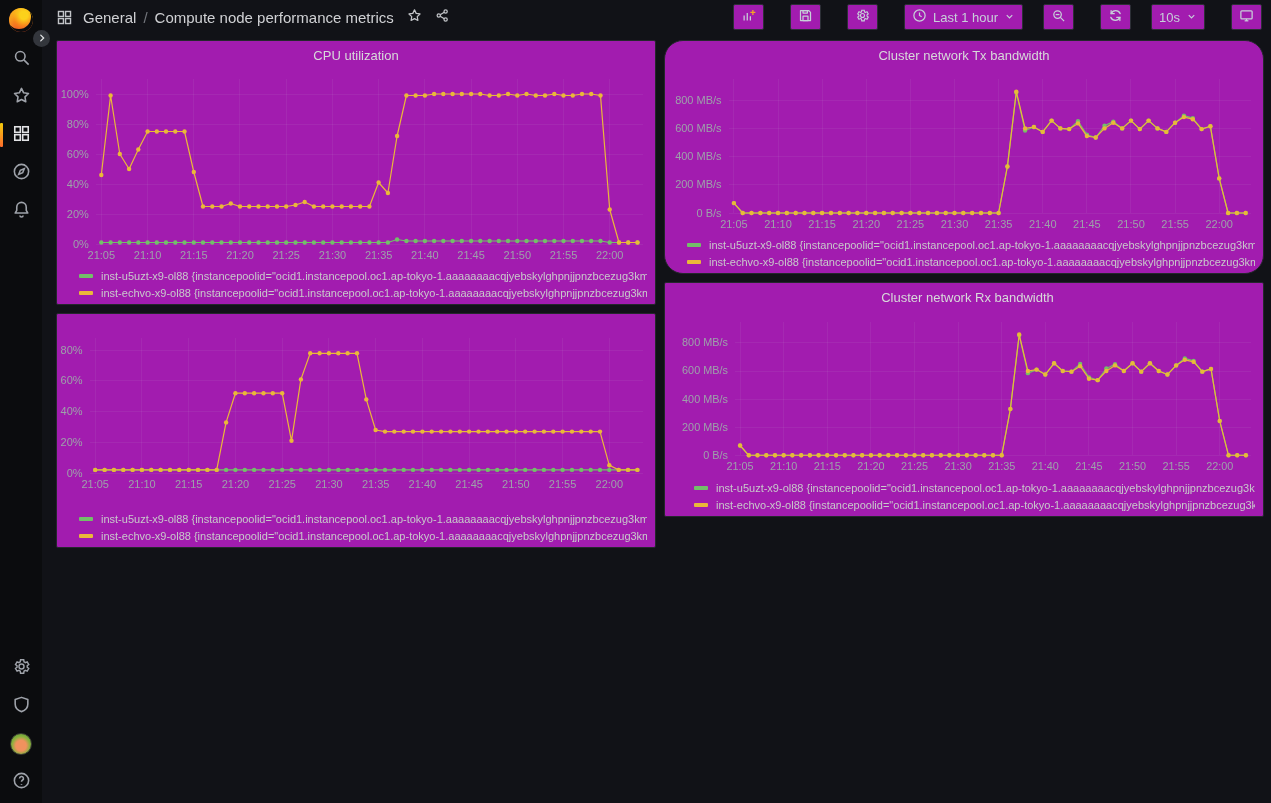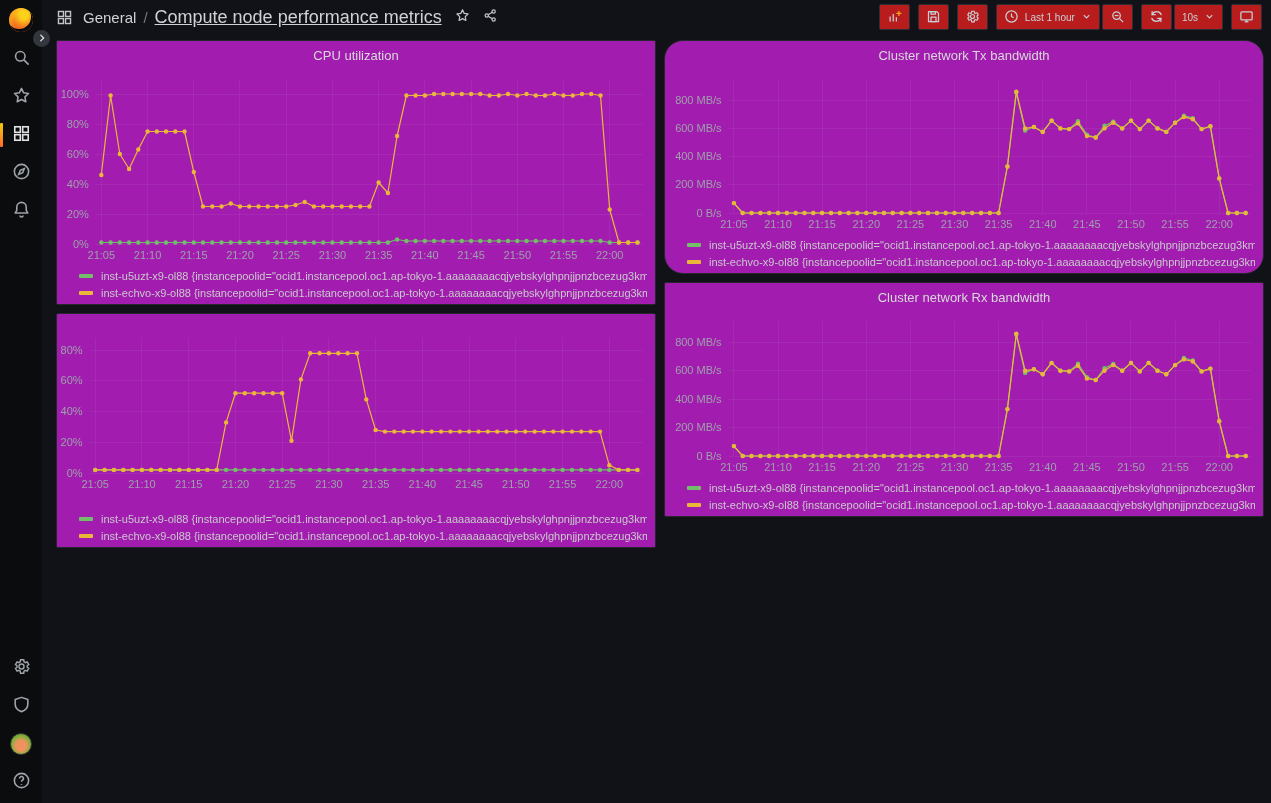--- a/index.html
+++ b/index.html
@@ -32,41 +32,41 @@
     border:1px solid #3a3d33; }
 
   
   .main { position:absolute; left:42px; top:0; width:1229px; height:803px; }
   .topbar { height:34px; display:flex; align-items:center; padding:0 9px 0 14px;justify-content:space-between; }
   .crumbs { display:flex; align-items:center; color:#d0d1d4; }
   .crumb-apps { color:#c2c4c8; display:flex; margin-right:10px; }
   .crumb-apps svg { width:17px; height:17px; }
   .crumb-section { font-size:15px; color:#d0d1d4; cursor:pointer; }
   .crumb-sep { font-size:15px; color:#74777d; margin:0 7px; }
-  .crumb-title { font-size:18px; color:#d0d1d4; cursor:pointer;text-decoration:underline; }
+  .crumb-title { font-size:15px; color:#d0d1d4; cursor:pointer; }
   .crumb-action { display:flex; align-items:center; margin-left:13px; color:#c2c4c8; cursor:pointer;
     background:none; border:none; padding:0; }
   .crumb-action svg { width:15px; height:15px; }
   .tools { margin-left:auto; display:flex; align-items:center; gap:8px; }
   .tgroup { display:flex; align-items:stretch; gap:2px; }
   .tbtn { height:26px; min-width:28px; display:flex; align-items:center; justify-content:center; gap:6px;
-    background:#b91c1c; border:1px solid #2c2f36; border-radius:2px; color:#c7d0d9;
-    font-size:10px; padding:0 7px; cursor:pointer; font-family:inherit; }
+    background:#a21caf; border:1px solid #2c2f36; border-radius:2px; color:#c7d0d9;
+    font-size:13px; padding:0 7px; cursor:pointer; font-family:inherit;margin-left:18px; }
   .tbtn svg { width:15px; height:15px; flex:0 0 auto; }
   .tbtn .caret svg { width:11px; height:11px; }
   .plus-accent { color:#f5a623; }
 
   
   .dash { position:absolute; left:0; top:34px; width:1229px; height:769px; }
   .panel { position:absolute; background:#a21caf; border:1px solid #25272d; border-radius:2px;
     display:flex; flex-direction:column; }
   .panel.cpu { left:14px; top:6px;  width:600px; height:265px; }
   .panel.tx  { left:622px; top:6px; width:600px; height:234px;border-radius:19px; }
   .panel.mem { left:14px; top:279px; width:600px; height:235px; }
-  .panel.rx  { left:622px; top:248px; width:600px; height:235px; }
+  .panel.rx  { left:622px; top:248px; width:600px; height:235px;padding-left:7px; }
   .panel-header { flex:0 0 28px; display:flex; align-items:center; justify-content:center; cursor:pointer; }
   .panel-title { font-size:13px; font-weight:500; color:#d8d9da; }
   svg.chart { flex:1 1 auto; width:100%; min-height:0; display:block; }
   .legend { flex:0 0 38px; padding:1px 8px 4px 22px; overflow:hidden; }
   .lrow { display:flex; align-items:center; height:17px; white-space:nowrap; overflow:hidden; cursor:pointer; }
   .swatch { width:14px; height:4px; border-radius:1px; margin-right:8px; flex:0 0 14px; }
   .lname { font-size:11px; color:#c8c9cb; overflow:hidden; }
   .tick-label { font-size:11px; fill:#9da2aa; }
   .gridline { stroke:rgba(204,204,220,0.08); stroke-width:1; shape-rendering:crispEdges; }
 </style>

